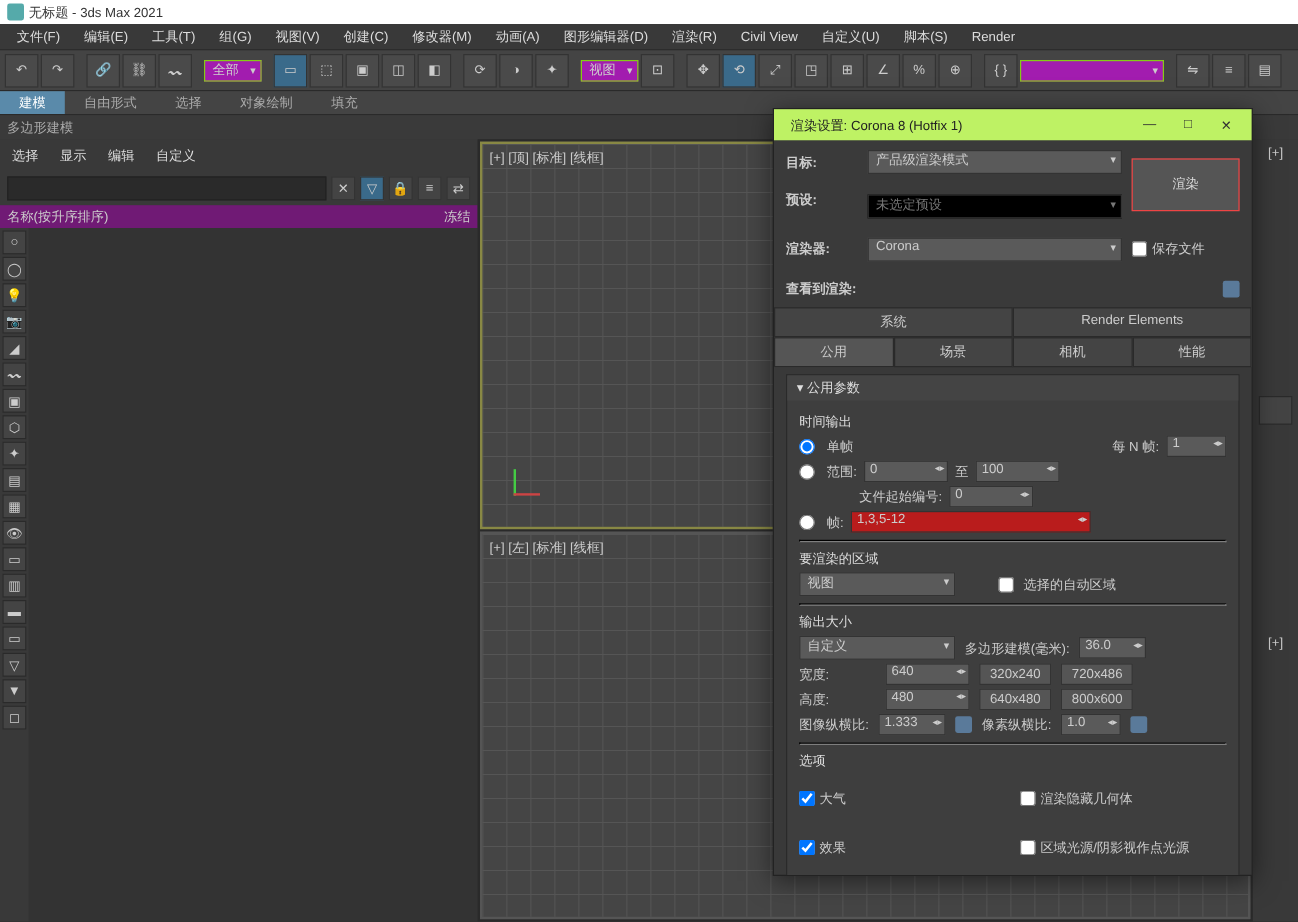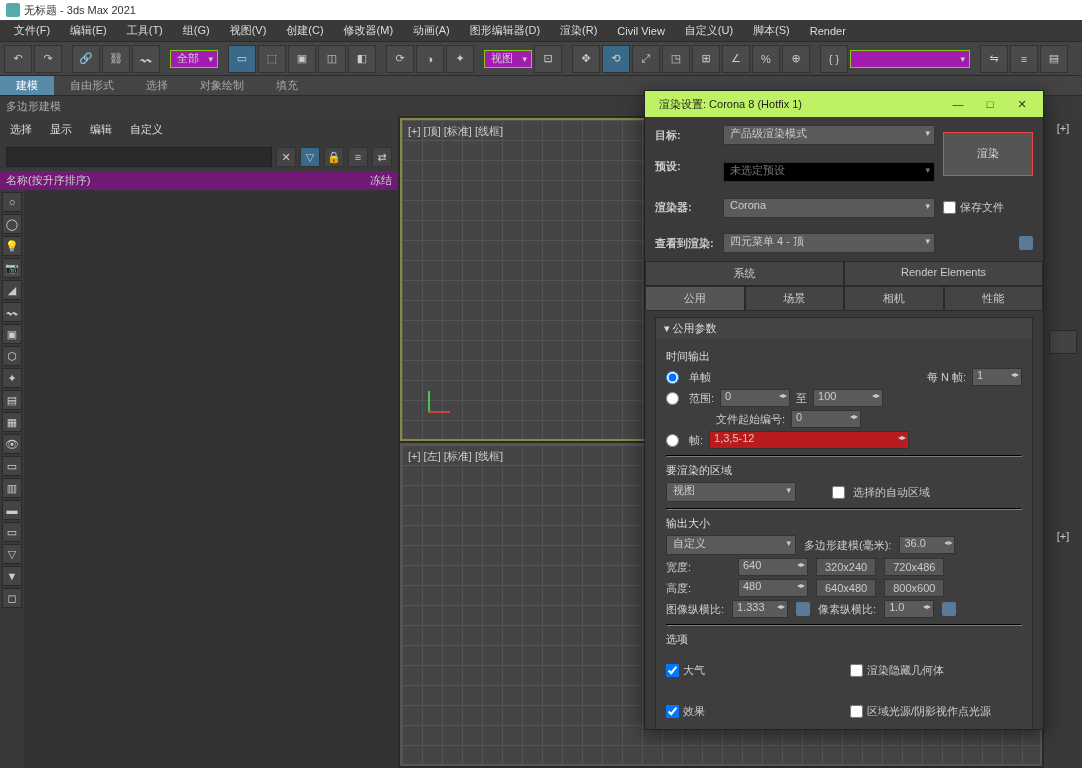--- a/index.html
+++ b/index.html
@@ -258,21 +258,20 @@
       <div class="render-btn">渲染</div>
       <label>预设:</label>
       <div class="dlg-combo disabled">未选定预设</div>
       <label>渲染器:</label>
       <div class="dlg-combo">Corona</div>
       <div class="check-row" style="grid-column:3">
           <input type="checkbox" style="">
           <span>保存文件</span>
         </div>
       <label>查看到渲染:</label>
-      <div class="dlg-combo" style="grid-column:2/span 1">四元菜单 4 - 顶</div>
       <span class="lock-ico" style="grid-column:3;justify-self:end"></span>
     </div>
 
     <div class="dlg-tabs">
       <div class="dlg-tabs-row">
         <div class="dlg-tab">系统</div>
         <div class="dlg-tab">Render Elements</div>
       </div>
       <div class="dlg-tabs-row">
         <div class="dlg-tab active">公用</div>

